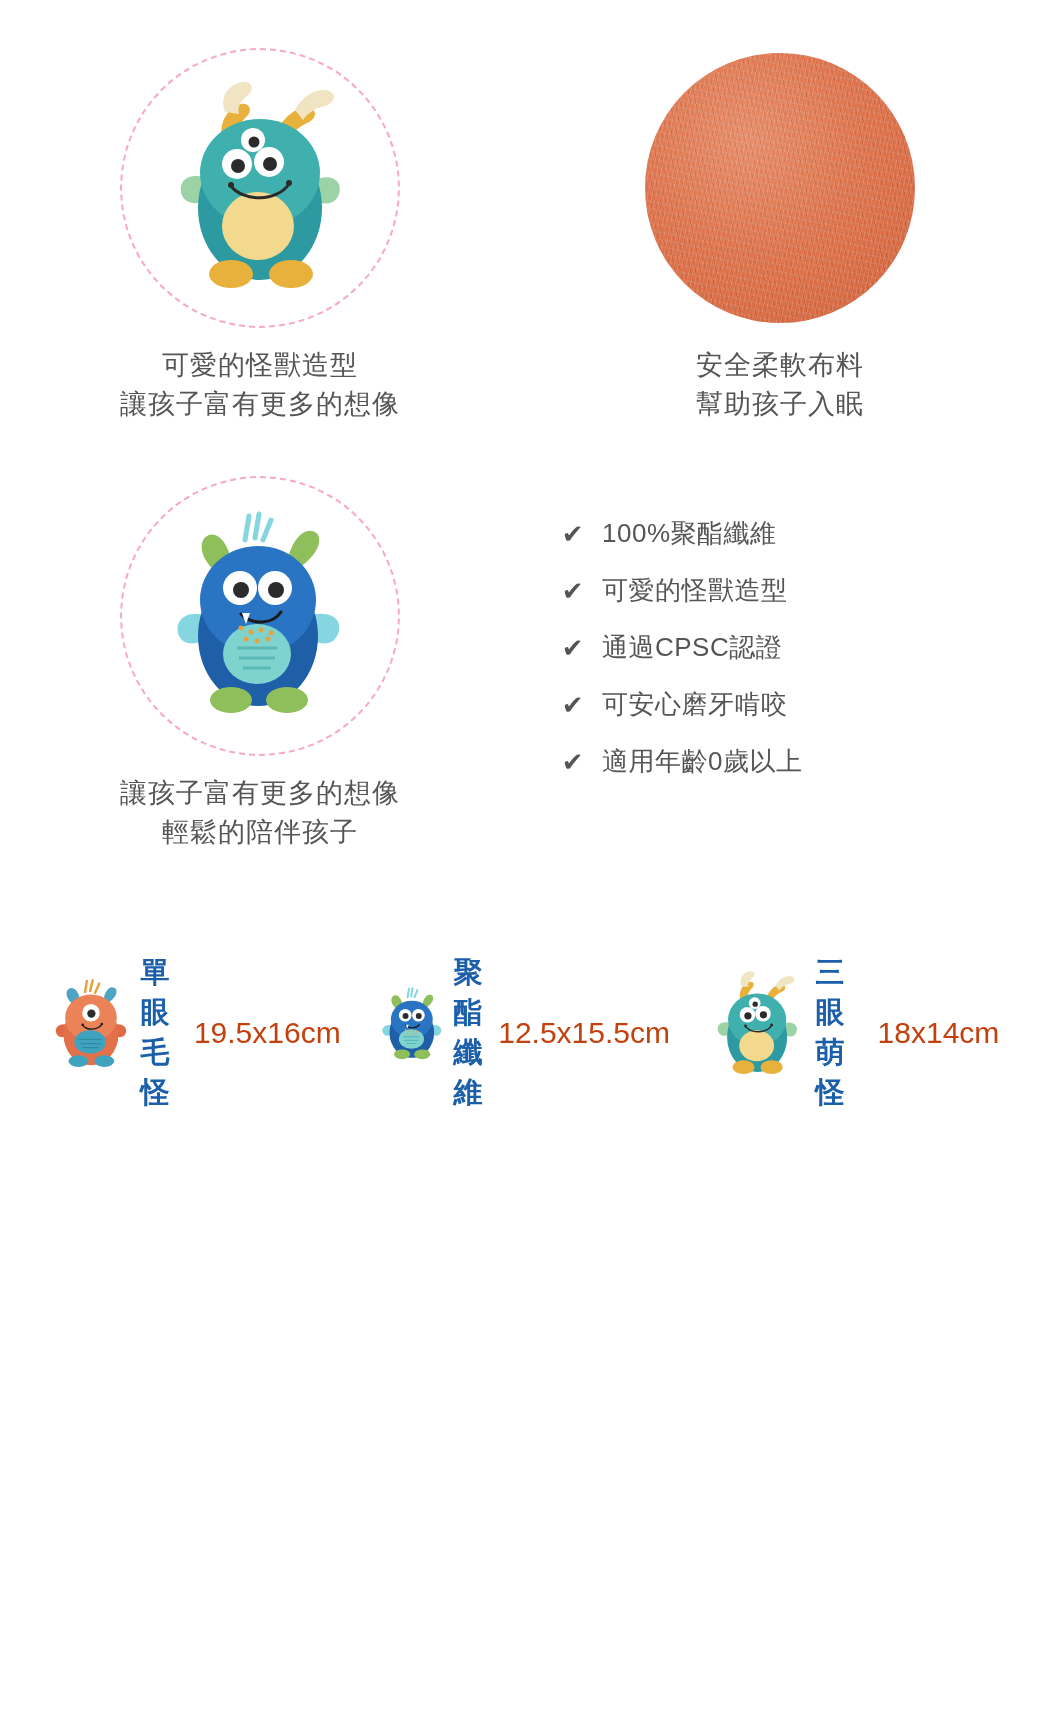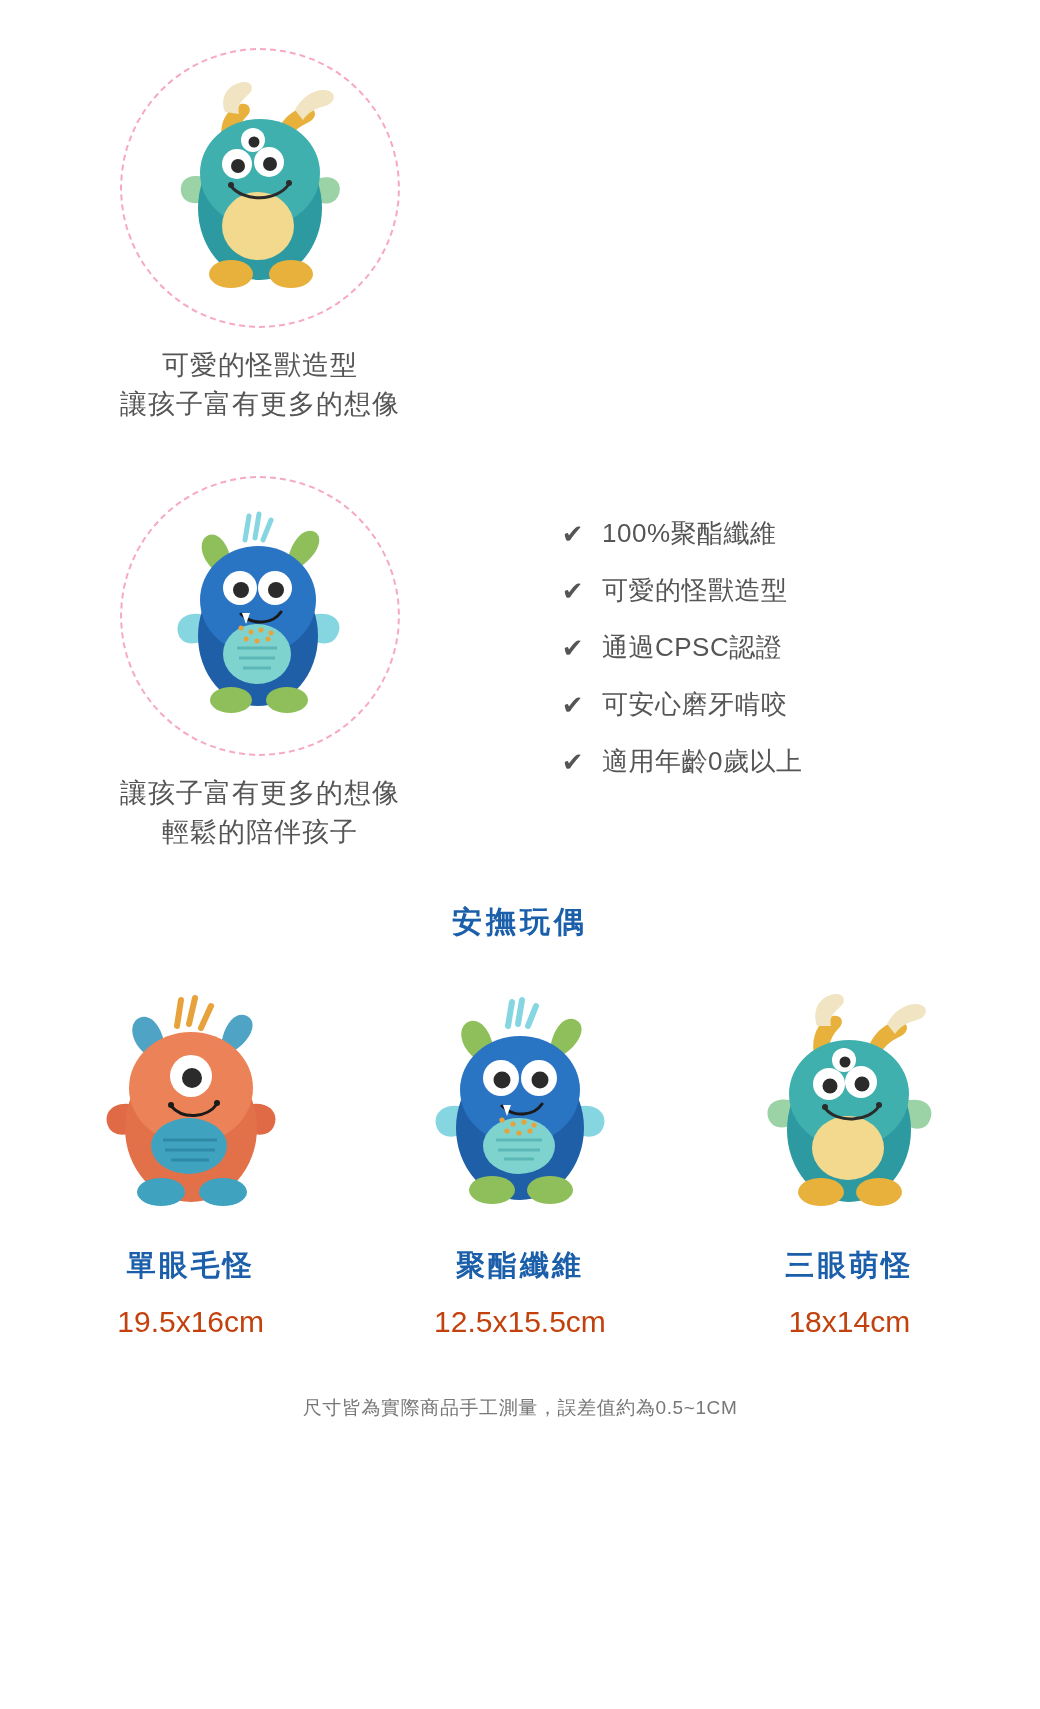--- a/index.html
+++ b/index.html
@@ -112,21 +112,21 @@
   .family-grid {
     display: flex;
     justify-content: space-around;
     align-items: flex-end;
     margin-top: 34px;
     padding: 0 26px;
   }
   .family-item {
     width: 300px;
     display: flex;
-    flex-direction: column;
+    flex-direction: row;
     align-items: center;
   }
   .family-name {
     margin-top: 18px;
     color: #1b5faa;
     font-family: "DejaVu Serif", serif;
     font-weight: bold;
     font-size: 29px;
     letter-spacing: 3px;
   }
@@ -184,20 +184,31 @@
           <circle cx="86" cy="117" r="3" fill="#2b2b2b"></circle>
           <circle cx="144" cy="115" r="3" fill="#2b2b2b"></circle>
         </svg>
       </div>
       <div class="caption">
         <div>可愛的怪獸造型</div>
         <div>讓孩子富有更多的想像</div>
       </div>
     </div>
 
+    <div class="col">
+      <div class="circle-dashed" style="border-color:transparent;">
+        <div class="circle-solid">
+          <div class="fabric-tex"></div>
+        </div>
+      </div>
+      <div class="caption">
+        <div>安全柔軟布料</div>
+        <div>幫助孩子入眠</div>
+      </div>
+    </div>
   </div>
 
   <div class="grid-2" style="margin-top:52px;">
 
     <div class="col">
       <div class="circle-dashed">
 
         <svg width="230" height="240" viewBox="0 0 230 240">
 
           <path d="M100 44 L104 20 M110 42 L114 18 M118 44 L126 24" stroke="#86d6e2" stroke-width="5" stroke-linecap="round"></path>
@@ -262,21 +273,20 @@
         </div>
         <div class="feature-row">
           <span class="check">✔</span>
           <span>適用年齡0歲以上</span>
         </div>
       </div>
     </div>
   </div>
 
   <div class="family-title">
-    <div>安撫玩偶</div>
   </div>
 
   <div class="family-grid">
 
     <div class="family-item">
       <svg width="240" height="250" viewBox="0 0 240 250">
         <path d="M106 48 L110 22 M118 46 L124 20 M130 50 L140 28" stroke="#e8a23c" stroke-width="6" stroke-linecap="round"></path>
         <path d="M80 80 C60 68 56 46 68 40 C80 34 92 50 94 70 Z" fill="#4fa3c4"></path>
         <path d="M158 76 C180 64 188 44 176 38 C164 32 152 48 150 68 Z" fill="#4fa3c4"></path>
         <path d="M68 128 C42 120 30 136 38 150 C46 162 64 156 72 146 Z" fill="#e06a45"></path>
@@ -351,14 +361,13 @@
         <circle cx="116" cy="84" r="5.5" fill="#2b2b2b"></circle>
         <path d="M96 130 C108 146 140 144 150 128" stroke="#2b2b2b" stroke-width="3" fill="none" stroke-linecap="round"></path>
         <circle cx="96" cy="129" r="3" fill="#2b2b2b"></circle>
         <circle cx="150" cy="127" r="3" fill="#2b2b2b"></circle>
       </svg>
       <div class="family-name">三眼萌怪</div>
       <div class="family-size">18x14cm</div>
     </div>
   </div>
 
-  <div class="footnote">尺寸皆為實際商品手工測量，誤差值約為0.5~1CM</div>
 </div>
 
 </body></html>

